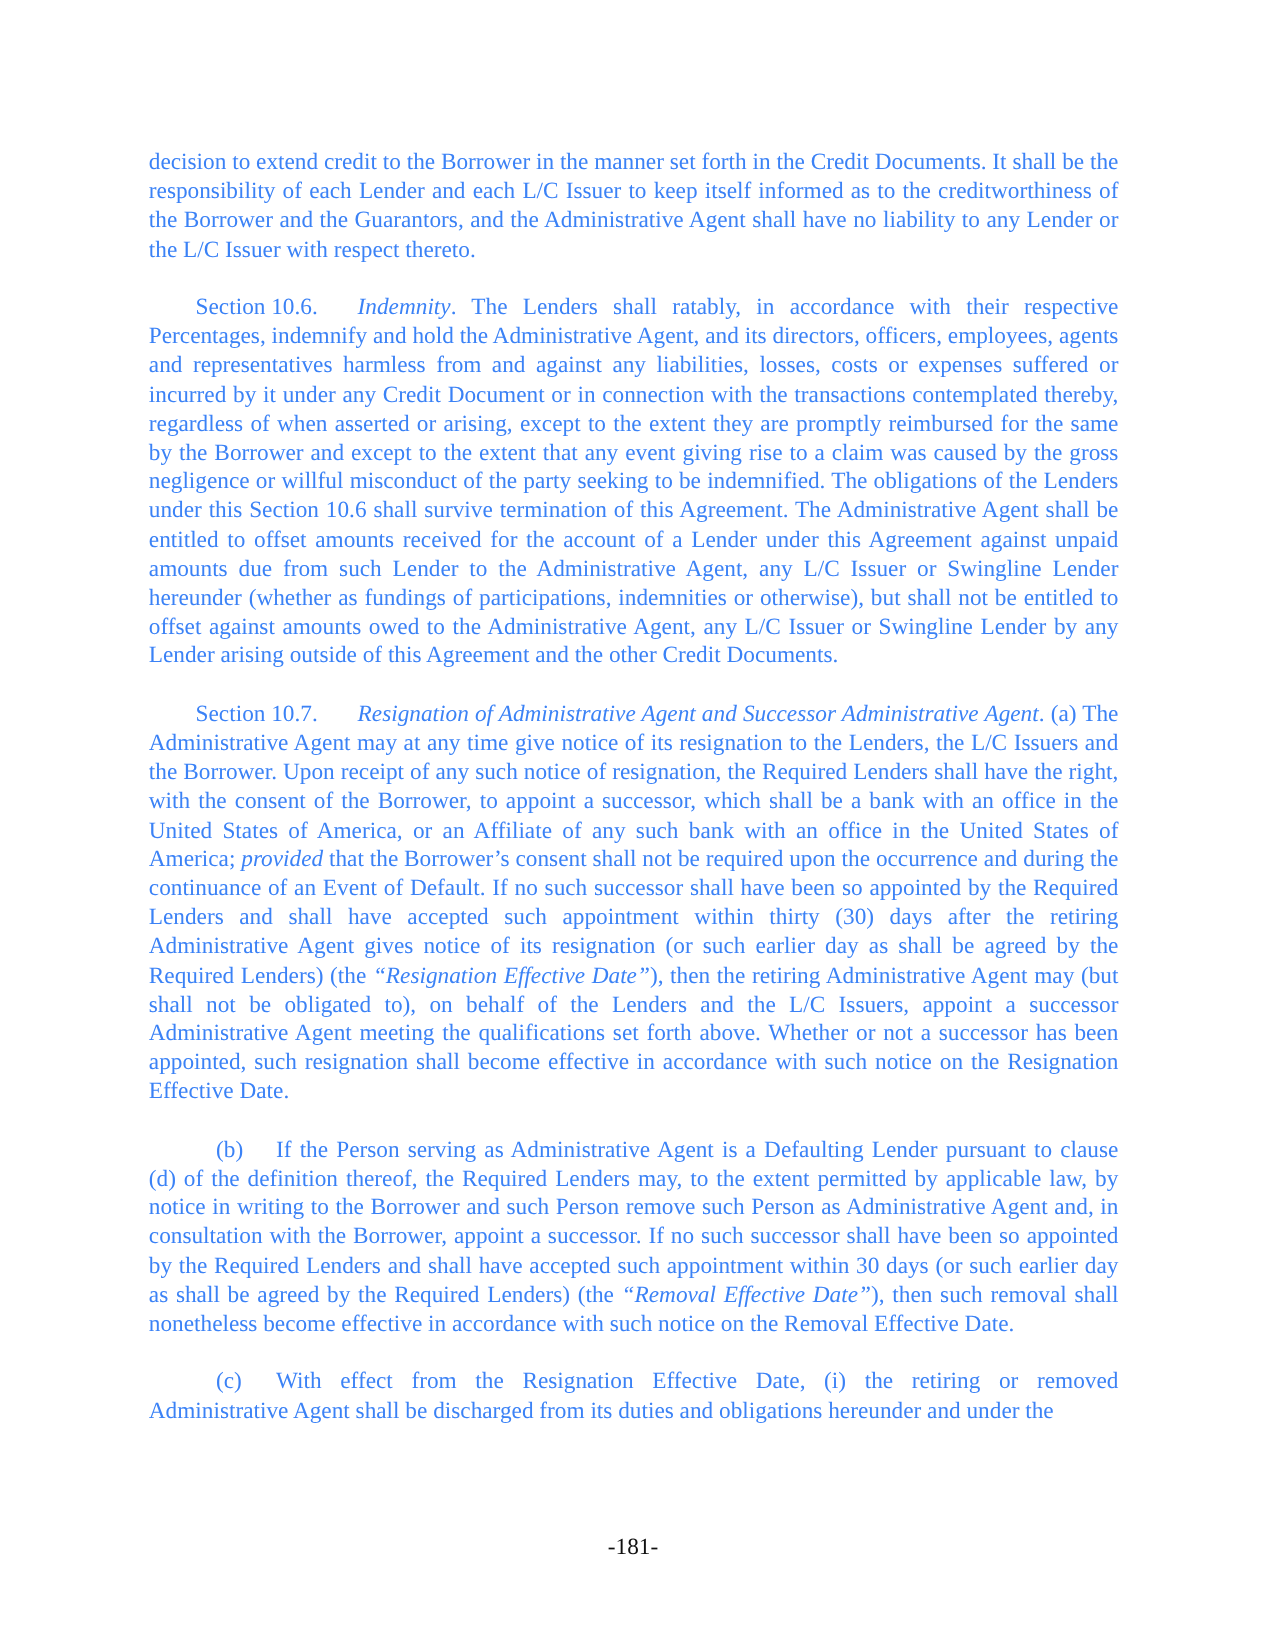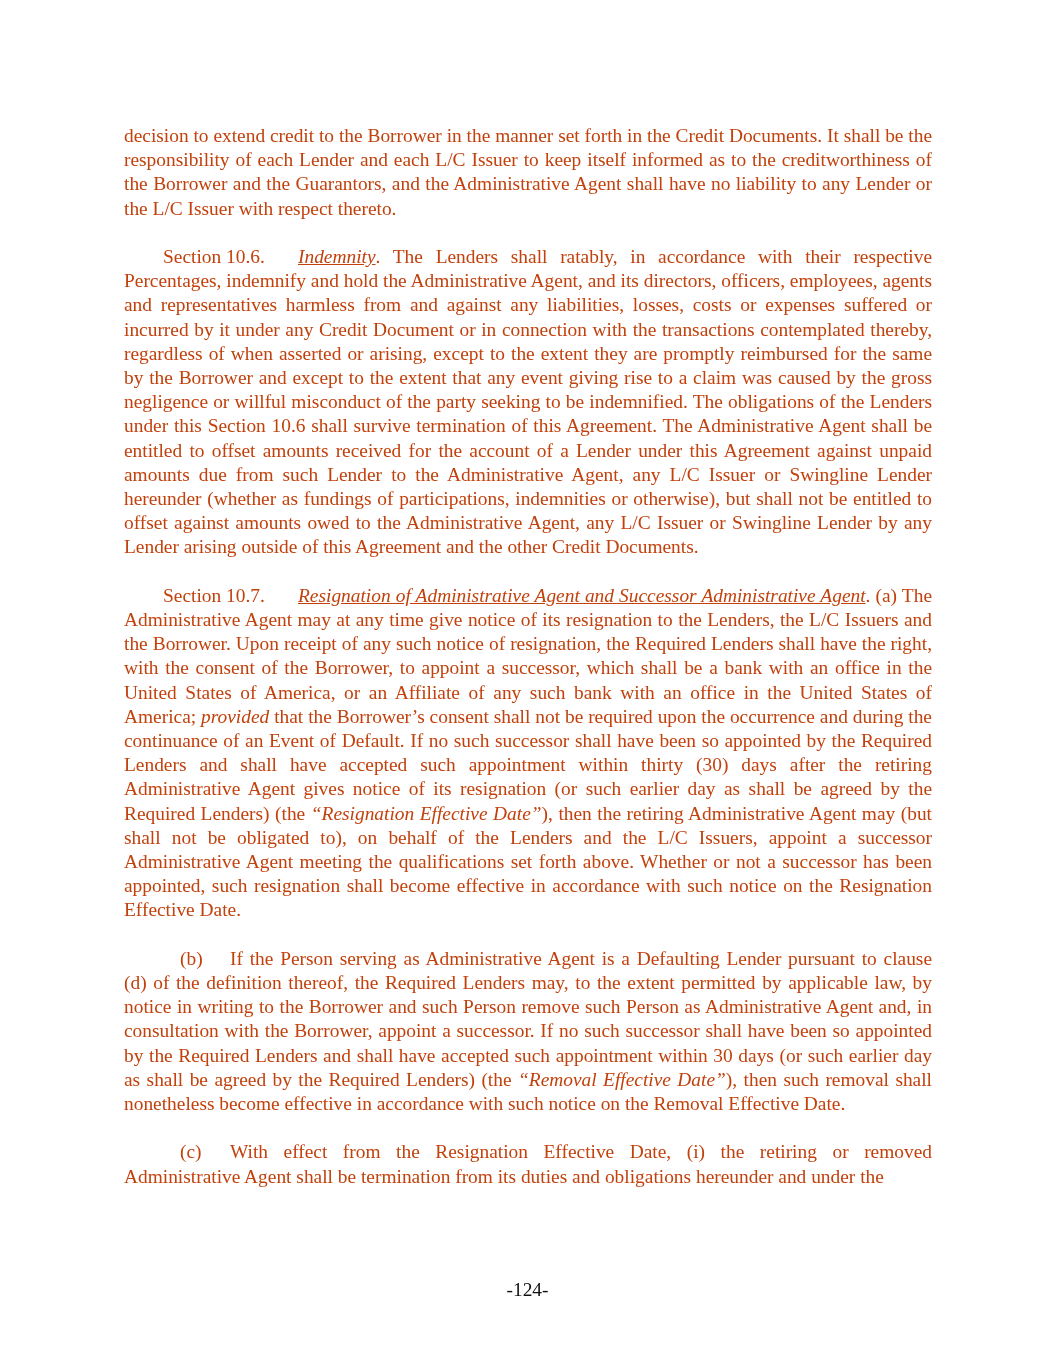--- a/index.html
+++ b/index.html
@@ -1,42 +1,42 @@
 <!DOCTYPE html>
 <html><head>
 <meta charset="utf-8">
 <style>
   html, body { margin: 0; padding: 0; background: #ffffff; }
   body { width: 1055px; height: 1365px; position: relative; overflow: hidden; }
   .page {
     position: absolute; left: 124px; top: 124px; width: 808px;
     font-family: "Liberation Serif", "DejaVu Serif", serif;
-    font-size: 19.4px; line-height: 24.2px; color: #c2410c;
+    font-size: 19.4px; line-height: 24.2px; color: #3b82f6;
     text-align: justify;
   }
   .page p { margin: 0 0 24.2px 0; }
   .indent-section { text-indent: 39px; }
   .sec-num { display: inline-block; width: 135px; text-indent: 0; }
-  .sec-title { font-style: italic; text-decoration: underline; }
+  .sec-title { font-style: italic; }
   .sub-indent { text-indent: 56px; }
   .sub-marker { display: inline-block; width: 50px; text-indent: 0; }
   em { }
   .page-number {
     position: absolute; left: 0; width: 1055px; top: 1279px; text-align: center;
     font-family: "Liberation Serif", "DejaVu Serif", serif; font-size: 19.4px; color: #111111;
   }
 </style>
 </head>
 <body>
 
 <div class="page">
   <p>decision to extend credit to the Borrower in the manner set forth in the Credit Documents.  It shall be the responsibility of each Lender and each L/C Issuer to keep itself informed as to the creditworthiness of the Borrower and the Guarantors, and the Administrative Agent shall have no liability to any Lender or the L/C Issuer with respect thereto.</p>
 
   <p class="indent-section"><span class="sec-num">Section 10.6.</span><span class="sec-title">Indemnity</span><span>.</span><span> The Lenders shall ratably, in accordance with their respective Percentages, indemnify and hold the Administrative Agent, and its directors, officers, employees, agents and representatives harmless from and against any liabilities, losses, costs or expenses suffered or incurred by it under any Credit Document or in connection with the transactions contemplated thereby, regardless of when asserted or arising, except to the extent they are promptly reimbursed for the same by the Borrower and except to the extent that any event giving rise to a claim was caused by the gross negligence or willful misconduct of the party seeking to be indemnified.  The obligations of the Lenders under this Section 10.6 shall survive termination of this Agreement.  The Administrative Agent shall be entitled to offset amounts received for the account of a Lender under this Agreement against unpaid amounts due from such Lender to the Administrative Agent, any L/C Issuer or Swingline Lender hereunder (whether as fundings of participations, indemnities or otherwise), but shall not be entitled to offset against amounts owed to the Administrative Agent, any L/C Issuer or Swingline Lender by any Lender arising outside of this Agreement and the other Credit Documents.</span></p>
 
   <p class="indent-section"><span class="sec-num">Section 10.7.</span><span class="sec-title">Resignation of Administrative Agent and Successor Administrative Agent</span><span>.</span><span> (a) The Administrative Agent may at any time give notice of its resignation to the Lenders, the L/C Issuers and the Borrower.  Upon receipt of any such notice of resignation, the Required Lenders shall have the right, with the consent of the Borrower, to appoint a successor, which shall be a bank with an office in the United States of America, or an Affiliate of any such bank with an office in the United States of America; </span><em>provided</em><span> that the Borrower’s consent shall not be required upon the occurrence and during the continuance of an Event of Default.  If no such successor shall have been so appointed by the Required Lenders and shall have accepted such appointment within thirty (30) days after the retiring Administrative Agent gives notice of its resignation (or such earlier day as shall be agreed by the Required Lenders) (the </span><em>“Resignation Effective Date”</em><span>), then the retiring Administrative Agent may (but shall not be obligated to), on behalf of the Lenders and the L/C Issuers, appoint a successor Administrative Agent meeting the qualifications set forth above. Whether or not a successor has been appointed, such resignation shall become effective in accordance with such notice on the Resignation Effective Date.</span></p>
 
   <p class="sub-indent"><span class="sub-marker">(b)</span><span>If the Person serving as Administrative Agent is a Defaulting Lender pursuant to clause (d) of the definition thereof, the Required Lenders may, to the extent permitted by applicable law, by notice in writing to the Borrower and such Person remove such Person as Administrative Agent and, in consultation with the Borrower, appoint a successor.  If no such successor shall have been so appointed by the Required Lenders and shall have accepted such appointment within 30 days (or such earlier day as shall be agreed by the Required Lenders) (the </span><em>“Removal Effective Date”</em><span>), then such removal shall nonetheless become effective in accordance with such notice on the Removal Effective Date.</span></p>
 
-  <p class="sub-indent"><span class="sub-marker">(c)</span><span>With effect from the Resignation Effective Date, (i) the retiring or removed Administrative Agent shall be termination from its duties and obligations hereunder and under the</span></p>
+  <p class="sub-indent"><span class="sub-marker">(c)</span><span>With effect from the Resignation Effective Date, (i) the retiring or removed Administrative Agent shall be discharged from its duties and obligations hereunder and under the</span></p>
 </div>
 
-<div class="page-number">-124-</div>
+<div class="page-number">-181-</div>
 
 </body></html>

